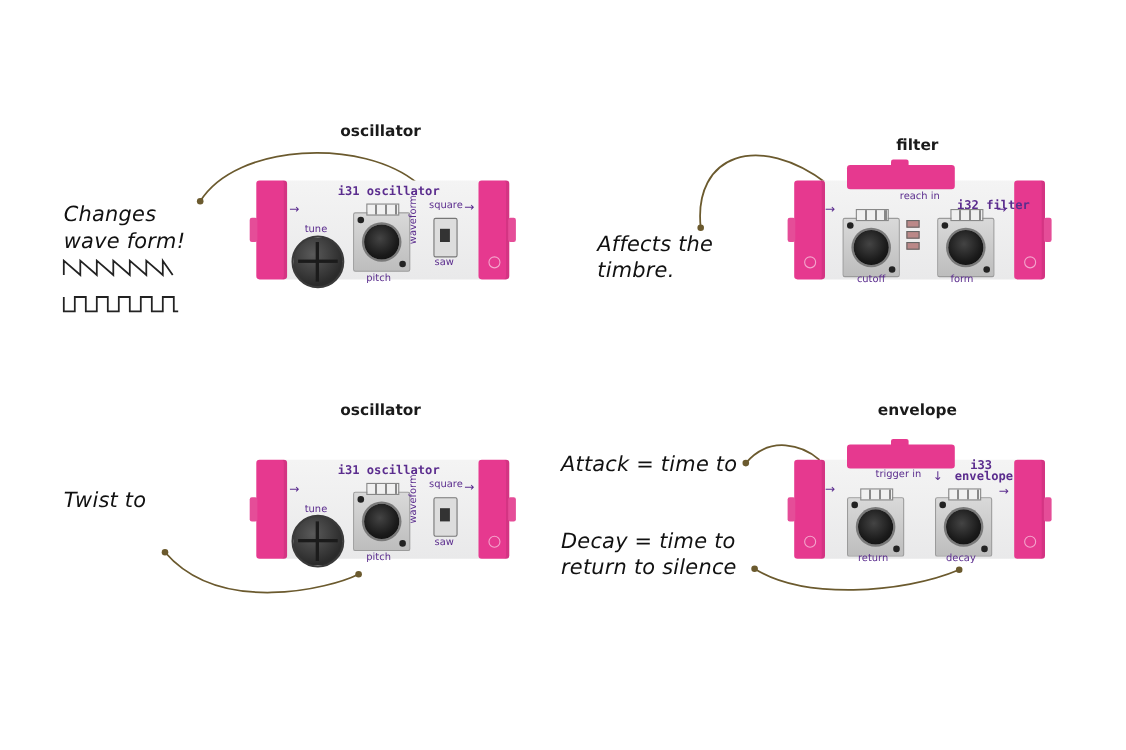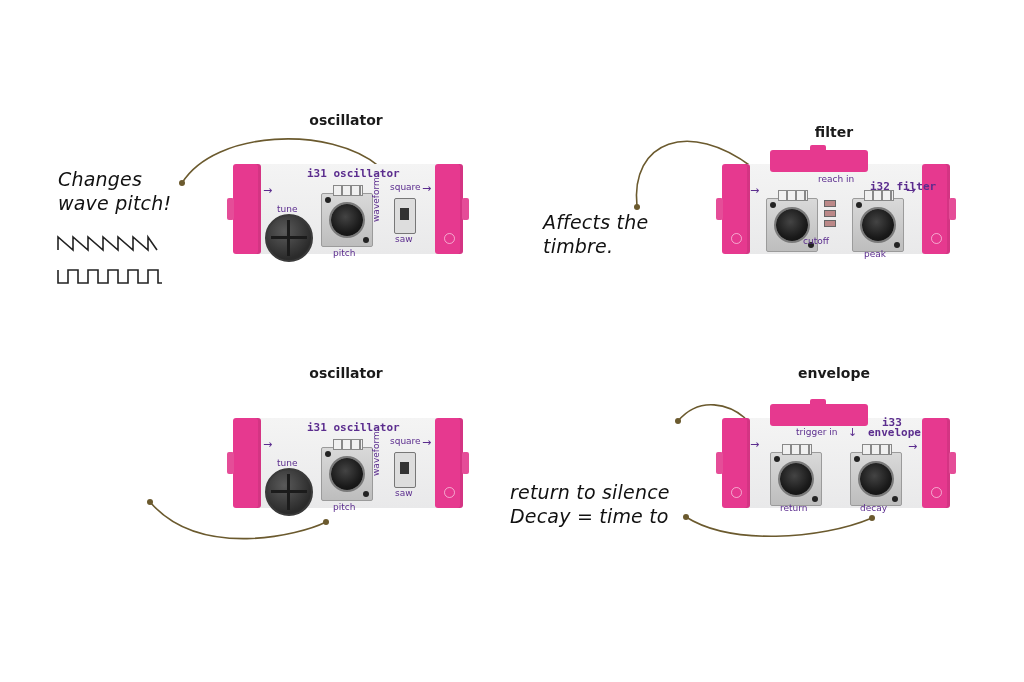--- a/index.html
+++ b/index.html
@@ -61,35 +61,37 @@
     <path d="M58,250 L58,237 L73,250 L73,237 L88,250 L88,237 L103,250 L103,237 L118,250 L118,237 L133,250 L133,237 L148,250 L148,237 L157,250"></path>
     <path d="M58,270 L58,283 L68,283 L68,270 L78,270 L78,283 L88,283 L88,270 L98,270 L98,283 L108,283 L108,270 L118,270 L118,283 L128,283 L128,270 L138,270 L138,283 L148,283 L148,270 L158,270 L158,283 L162,283"></path>
   </g>
 </svg>
 
 <div class="abs title" style="left:246px; top:112px;">oscillator</div>
 <div class="abs title" style="left:734px; top:124px;">filter</div>
 <div class="abs title" style="left:246px; top:365px;">oscillator</div>
 <div class="abs title" style="left:734px; top:365px;">envelope</div>
 
-<div class="abs note" style="left:58px; top:167px;">
+<div class="abs note" style="left:58px; top:183px;">
   <div>Changes</div>
-  <div>wave pitch!</div>
+  <div>wave form!</div>
 </div>
 <div class="abs note" style="left:543px; top:210px;">
   <div>Affects the</div>
   <div>timbre.</div>
 </div>
 <div class="abs note" style="left:58px; top:443px;">
+  <div>Twist to</div>
 </div>
 <div class="abs note" style="left:510px; top:410px;">
+  <div>Attack = time to</div>
 </div>
 <div class="abs note" style="left:510px; top:480px;">
+  <div>Decay = time to</div>
   <div>return to silence</div>
-  <div>Decay = time to</div>
 </div>
 
 <div class="module" style="left:233px; top:160px; width:230px;">
   <div class="board" style="left:24px; width:182px;"></div>
   <div class="cap left">
       <div class="nub"></div>
     </div>
   <div class="cap right">
       <div class="nub"></div>
       <div class="screw"></div>
@@ -141,22 +143,22 @@
       <span></span>
       <span></span>
       <span></span>
     </div>
   <div class="knob-body" style="left:130px; top:38px;">
     <div class="pins"></div>
       <div class="cap-knob"></div>
     <div class="dot" style="left:3px; top:3px;"></div>
       <div class="dot" style="right:3px; bottom:3px;"></div>
   </div>
-  <div class="lbl" style="left:57px; top:76px;margin-left:24px;">cutoff</div>
-  <div class="lbl" style="left:142px; top:89px;">peak</div>
+  <div class="lbl" style="left:57px; top:89px;">cutoff</div>
+  <div class="lbl" style="left:142px; top:89px;">form</div>
 </div>
 
 <div class="module" style="left:233px; top:414px; width:230px;">
   <div class="board" style="left:24px; width:182px;"></div>
   <div class="cap left">
       <div class="nub"></div>
     </div>
   <div class="cap right">
       <div class="nub"></div>
       <div class="screw"></div>

